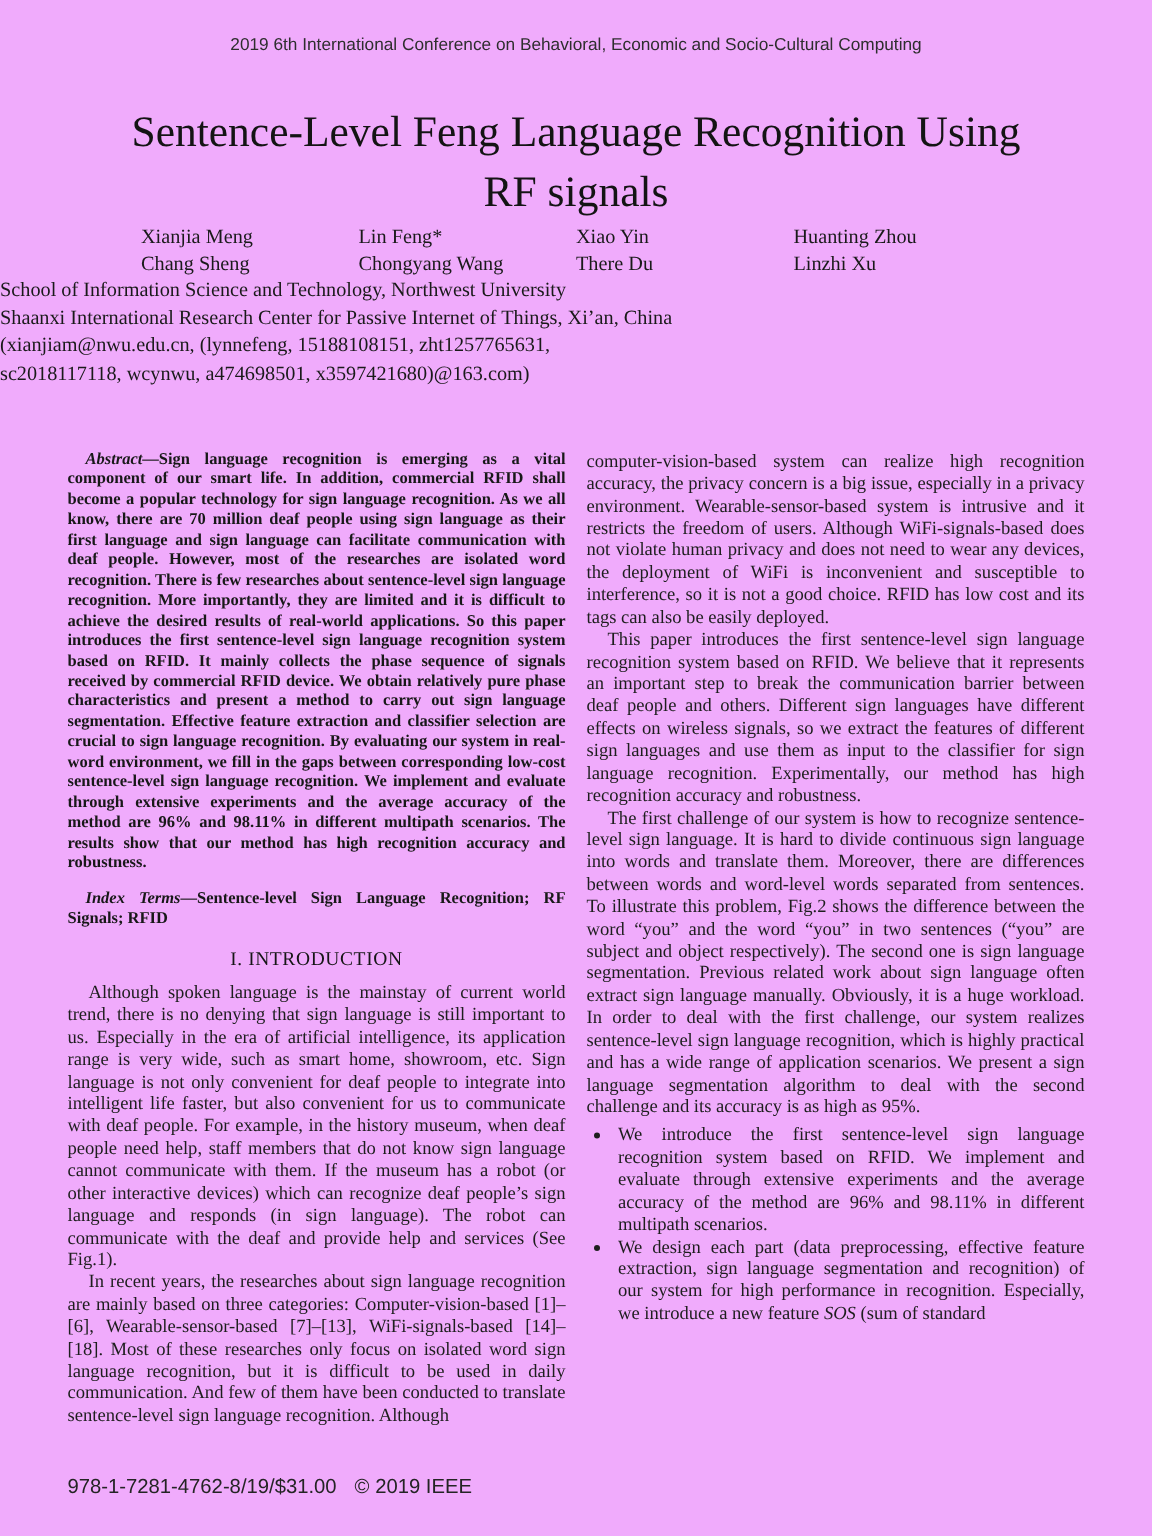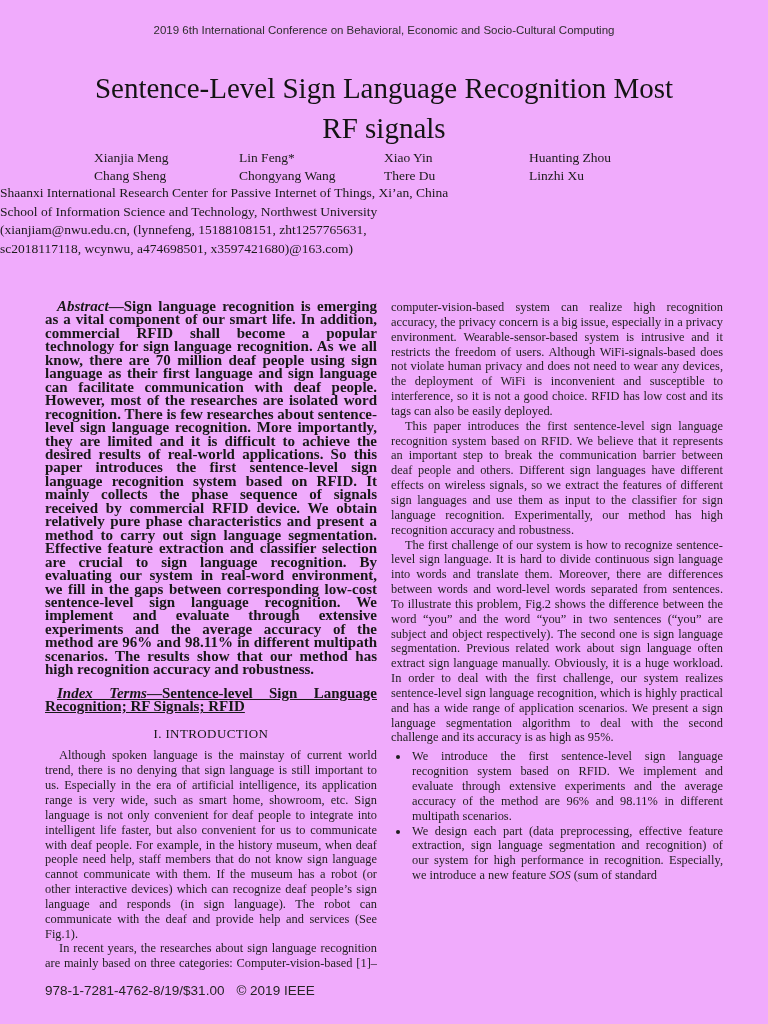--- a/index.html
+++ b/index.html
@@ -57,27 +57,27 @@
   }
   .col {
     width: 332px;
     text-align: justify;
     font-size: 12.4px;
     line-height: 14.85px;
   }
   .col p { margin: 0; }
   .abstract {
     font-weight: bold;
-    font-size: 15px;
+    font-size: 11px;
     line-height: 13.45px;
     text-indent: 12px;
     color: #181818;
   }
   .abstract .lead { font-style: italic; }
-  .index { margin-top: 10px !important; text-decoration: underline; }
+  .index { margin-top: 10px !important; }
   .sec {
     margin: 13px 0 7px 0;
     text-align: center;
     font-size: 12.8px;
     font-weight: 400;
     letter-spacing: 0.4px;
     color: #161616;
   }
   .sec .sc { font-size: 13px; }
   .body.ind { text-indent: 14px; }
@@ -99,37 +99,37 @@
   .footer .gap { margin-left: 12px; }
 </style>
 </head>
 <body>
 
 <div class="page">
 
   <div class="conf-header">2019 6th International Conference on Behavioral, Economic and Socio-Cultural Computing</div>
 
   <div class="title">
-    <div>Sentence-Level Sign Language Recognition Most</div>
+    <div>Sentence-Level Feng Language Recognition Using</div>
     <div>RF signals</div>
   </div>
 
   <div class="authors">
     <div class="author-grid">
       <span>Xianjia Meng</span>
       <span>Lin Feng*</span>
       <span>Xiao Yin</span>
       <span>Huanting Zhou</span>
       <span>Chang Sheng</span>
       <span>Chongyang Wang</span>
       <span>There Du</span>
       <span>Linzhi Xu</span>
     </div>
+    <div class="affil">School of Information Science and Technology, Northwest University</div>
     <div class="affil">Shaanxi International Research Center for Passive Internet of Things, Xi’an, China</div>
-    <div class="affil">School of Information Science and Technology, Northwest University</div>
     <div class="affil">(xianjiam@nwu.edu.cn, (lynnefeng, 15188108151, zht1257765631,</div>
     <div class="affil">sc2018117118, wcynwu, a474698501, x3597421680)@163.com)</div>
   </div>
 
   <div class="columns">
 
     <div class="col">
       <p class="abstract"><span class="lead">Abstract</span><span>—</span><span>Sign language recognition is emerging as a vital component of our smart life. In addition, commercial RFID shall become a popular technology for sign language recognition. As we all know, there are 70 million deaf people using sign language as their first language and sign language can facilitate communication with deaf people. However, most of the researches are isolated word recognition. There is few researches about sentence-level sign language recognition. More importantly, they are limited and it is difficult to achieve the desired results of real-world applications. So this paper introduces the first sentence-level sign language recognition system based on RFID. It mainly collects the phase sequence of signals received by commercial RFID device. We obtain relatively pure phase characteristics and present a method to carry out sign language segmentation. Effective feature extraction and classifier selection are crucial to sign language recognition. By evaluating our system in real-word environment, we fill in the gaps between corresponding low-cost sentence-level sign language recognition. We implement and evaluate through extensive experiments and the average accuracy of the method are 96% and 98.11% in different multipath scenarios. The results show that our method has high recognition accuracy and robustness.</span></p>
       <p class="abstract index"><span class="lead">Index Terms</span><span>—</span><span>Sentence-level Sign Language Recognition; RF Signals; RFID</span></p>
       <h2 class="sec"><span>I. I</span><span class="sc">NTRODUCTION</span></h2>

